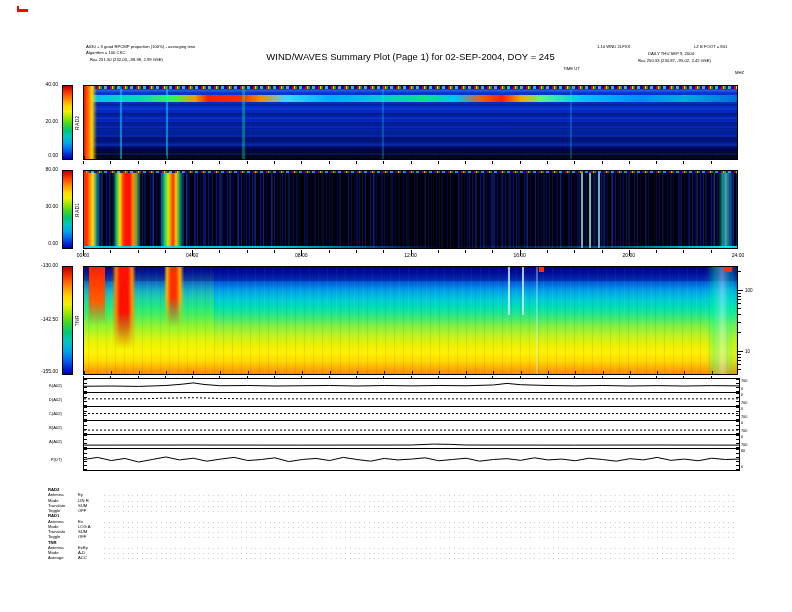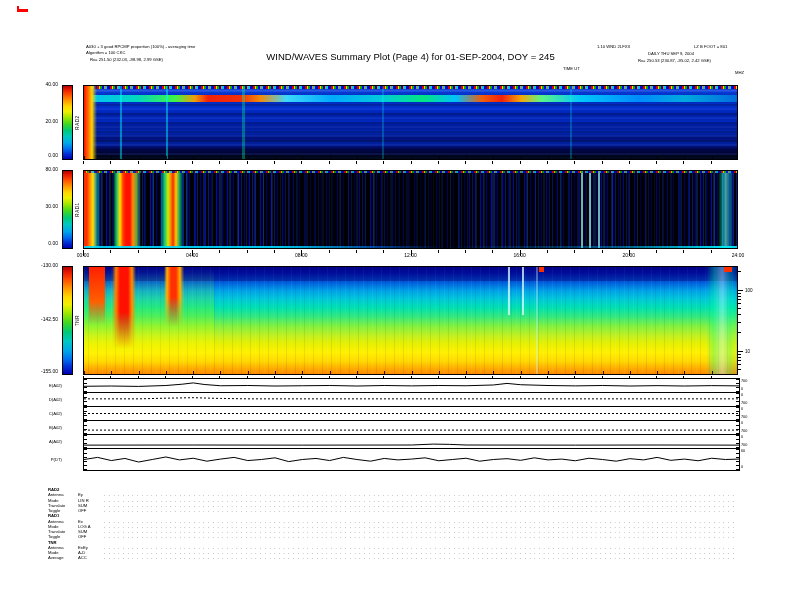--- a/index.html
+++ b/index.html
@@ -137,21 +137,21 @@
 <body>
 
 <div id="canvas">
 
   <div class="abs" id="red-mark"></div>
   <div class="abs" id="red-mark2"></div>
 
   <div class="abs tiny2" id="tl-line1">A030 + 3 good RPCMP proportion (100%) - averaging time</div>
   <div class="abs tiny2" id="tl-line2">Algorithm = 100 CKC</div>
   <div class="abs tiny2" id="tl-line3">Rx=  251.50 (232.03, -98.98, 2.99 GSE)</div>
-  <div class="abs" id="main-title">WIND/WAVES Summary Plot (Page 4) for 01-SEP-2004, DOY = 245</div>
+  <div class="abs" id="main-title">WIND/WAVES Summary Plot (Page 1) for 02-SEP-2004, DOY = 245</div>
   <div class="abs tiny2" id="time-ut">TIME UT</div>
   <div class="abs tiny2" id="tr-version">1.10 WND 2LFXX</div>
   <div class="abs tiny2" id="tr-foot">LZ B FOOT = 801</div>
   <div class="abs tiny2" id="tr-daily">DAILY THU SEP 9, 2004</div>
   <div class="abs tiny2" id="tr-rx">Rx=  250.53 (230.87, -95.02, 2.42 GSE)</div>
   <div class="abs tiny2" id="mhz-label">MHZ</div>
 
   <div class="abs cbar" style="top:85px;height:75px;"></div>
   <div class="abs cbar" style="top:170px;height:79px;"></div>
   <div class="abs cbar" style="top:266px;height:109px;"></div>

